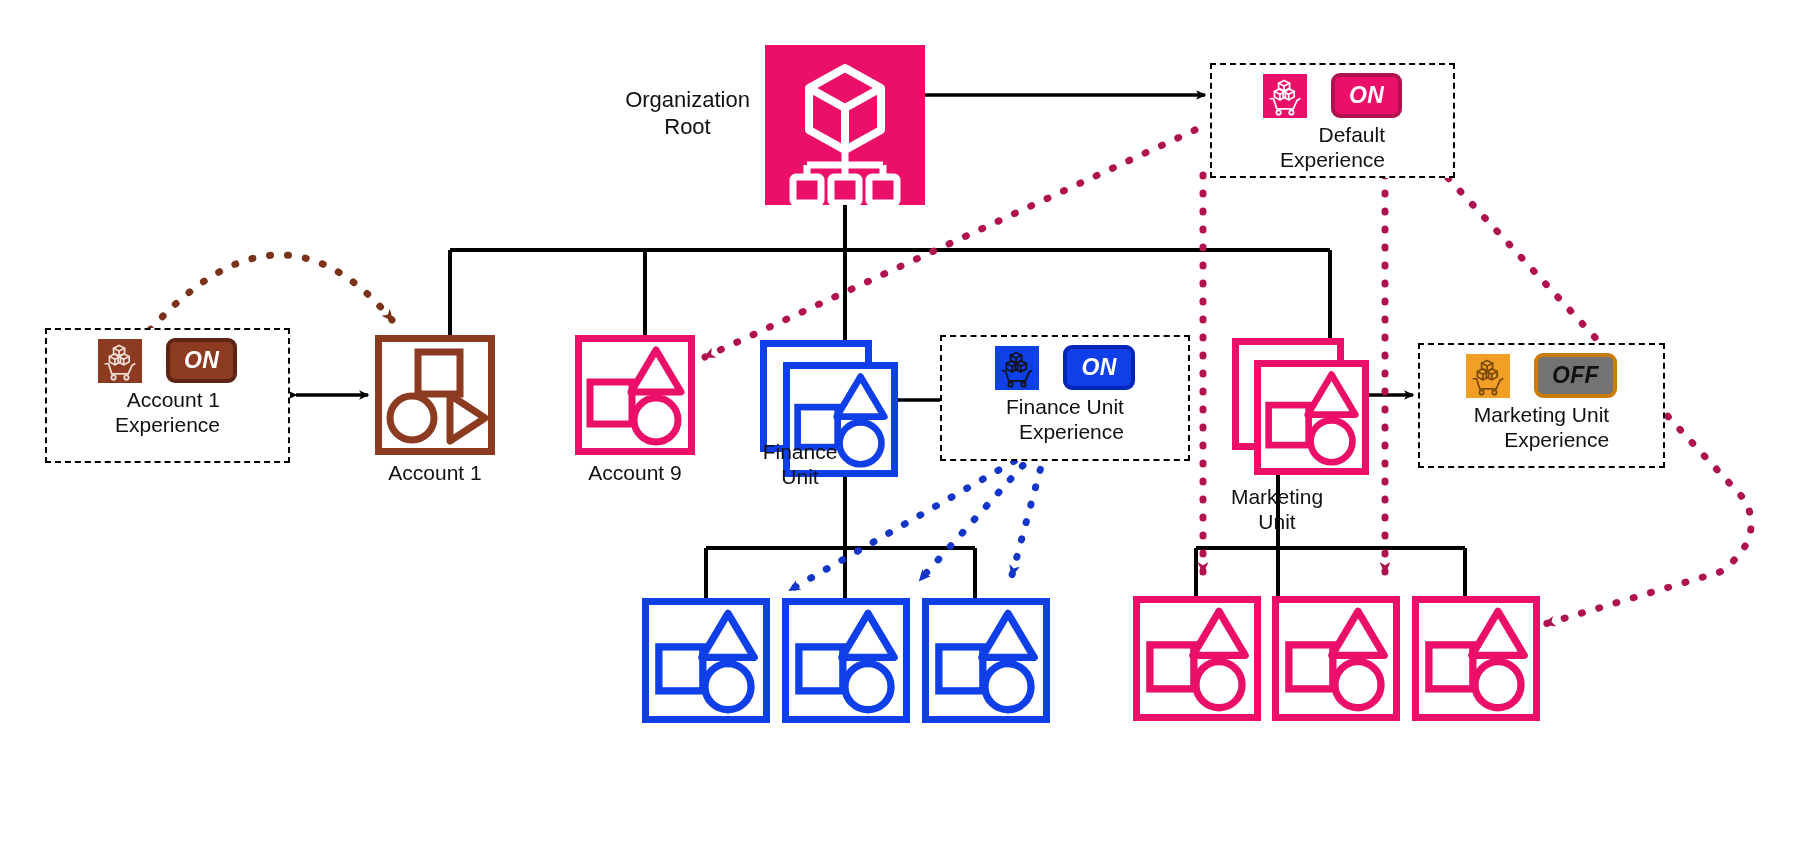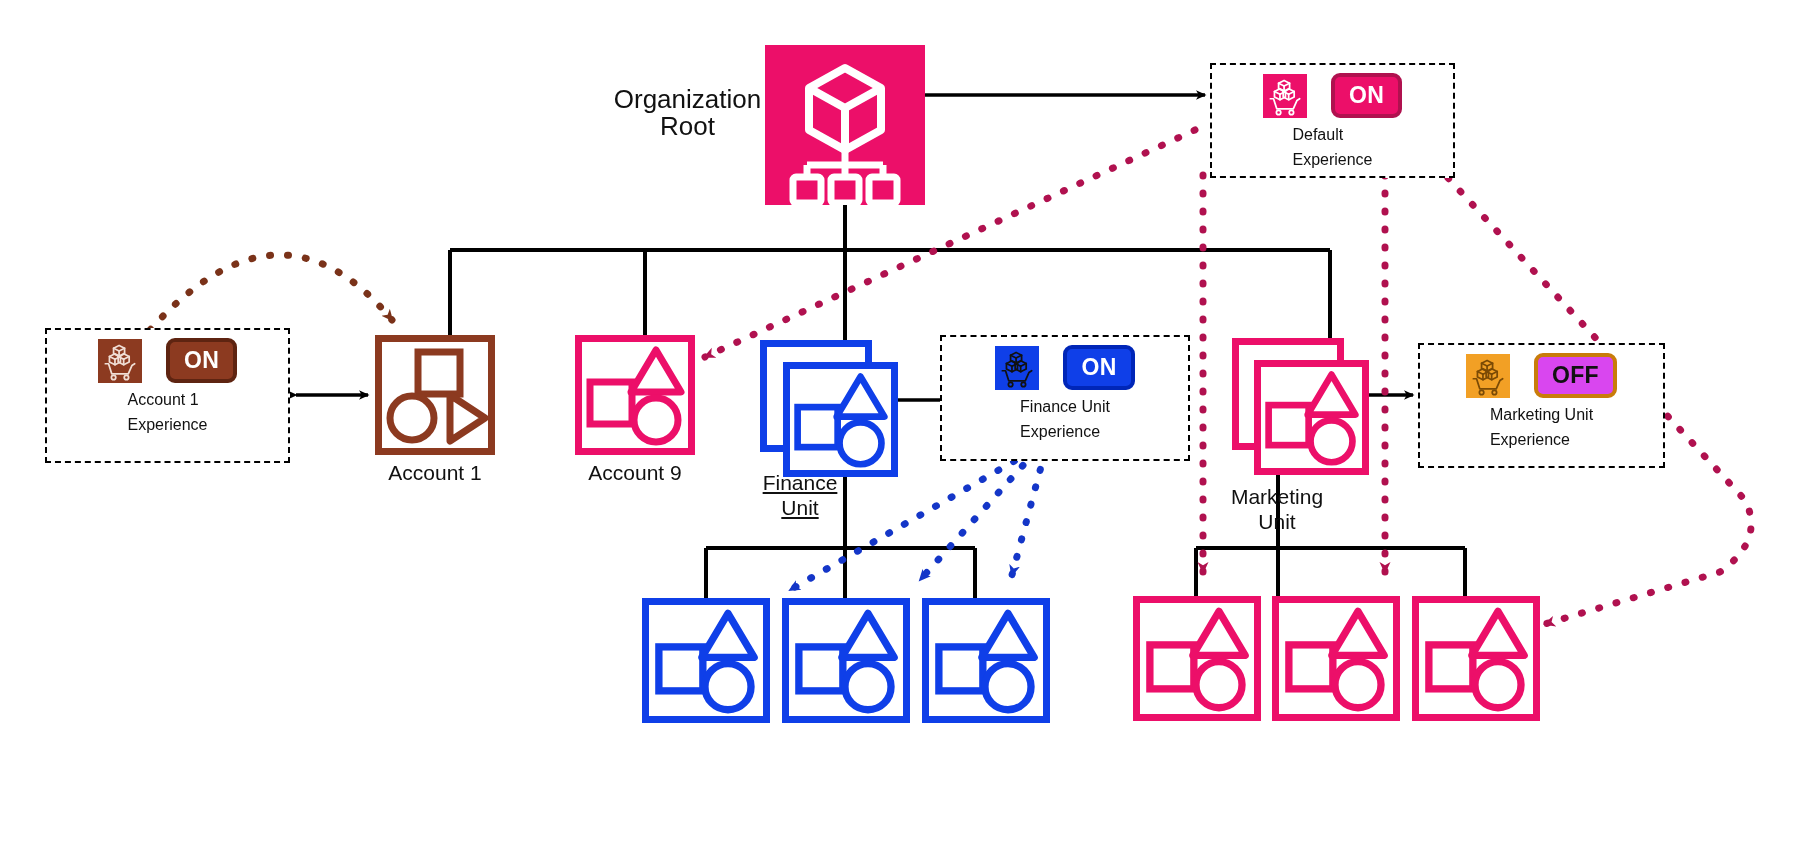--- a/index.html
+++ b/index.html
@@ -53,53 +53,54 @@
     display: flex;
     flex-direction: column;
     align-items: center;
     justify-content: flex-start;
   }
   .exp-row {
     display: flex;
     align-items: center;
     gap: 24px;
     margin-top: 8px;
+    font-style: italic;
   }
   .exp-icon {
     width: 44px;
     height: 44px;
     display: block;
   }
   .pill {
     border-radius: 9px;
     padding: 5px 14px 6px 14px;
     font-size: 23px;
     font-weight: bold;
     line-height: 26px;
     box-sizing: border-box;
     letter-spacing: 0.3px;
   }
   .exp-label {
     margin-top: 4px;
-    text-align: left;
-    font-size: 16px;
+    text-align: right;
+    font-size: 21px;
     line-height: 25px;
     color: #111111;
     white-space: pre-line;
   }
 
   
   .org-root {
     position: absolute;
     box-sizing: border-box;
   }
   .org-root-label {
     position: absolute;
     text-align: center;
-    font-size: 26px;
+    font-size: 22px;
     line-height: 27px;
     color: #111111;
     white-space: pre-line;
   }
 </style>
 </head>
 <body>
 
 <div id="canvas">
 
@@ -277,21 +278,21 @@
           <path d="M12.5,19 L18.5,22 L24.5,19"></path>
             <path d="M18.5,22 L18.5,28"></path>
           <path d="M22,19 L28,16 L34,19 L34,25 L28,28 L22,25 Z"></path>
           <path d="M22,19 L28,22 L34,19"></path>
             <path d="M28,22 L28,28"></path>
           <path d="M8,27 L11.5,27 L15,38 L33,38 L37,29 L40,27"></path>
           <circle cx="17" cy="42" r="2.4"></circle>
           <circle cx="31" cy="42" r="2.4"></circle>
         </g>
       </svg>
-      <div class="pill" style="background:#d946ef; border:4px solid #C97C0A; color:#111111;">OFF</div>
+      <div class="pill" style="background:#737373; border:4px solid #C97C0A; color:#111111;">OFF</div>
     </div>
     <div class="exp-label">Marketing Unit
 Experience</div>
   </div>
 
   <div class="card" style="left:375px; top:335px; width:120px; height:120px; border:7px solid #8C3A20;">
     <svg width="106" height="106" viewBox="0 0 106 106">
       <rect x="36" y="10" width="42" height="42" fill="none" stroke="#8C3A20" stroke-width="7"></rect>
       <circle cx="30" cy="76" r="22" fill="none" stroke="#8C3A20" stroke-width="7"></circle>
       <path d="M68,53 L103,76 L68,99 Z" fill="none" stroke="#8C3A20" stroke-width="7" stroke-linejoin="round"></path>
@@ -309,21 +310,21 @@
   <div class="node-label" style="left:560px; top:460px; width:150px;">Account 9</div>
 
   <div class="card" style="left:760px; top:340px; width:112px; height:112px; border:7px solid #0F3FE8; background:#ffffff;"></div>
   <div class="card" style="left:783px; top:362px; width:115px; height:115px; border:7px solid #0F3FE8; background:#ffffff;">
     <svg width="101" height="101" viewBox="0 0 106 106">
       <rect x="8" y="40" width="42" height="42" fill="none" stroke="#0F3FE8" stroke-width="7"></rect>
       <path d="M74,8 L99,50 L49,50 Z" fill="none" stroke="#0F3FE8" stroke-width="7" stroke-linejoin="round"></path>
       <circle cx="74" cy="78" r="22" fill="none" stroke="#0F3FE8" stroke-width="7"></circle>
     </svg>
   </div>
-  <div class="node-label" style="left:740px; top:470px; width:120px;text-decoration:underline;">Finance
+  <div class="node-label" style="left:740px; top:439px; width:120px;">Finance
 Unit</div>
 
   <div class="card" style="left:1232px; top:338px; width:112px; height:112px; border:7px solid #EC0F69; background:#ffffff;"></div>
   <div class="card" style="left:1254px; top:360px; width:115px; height:115px; border:7px solid #EC0F69; background:#ffffff;">
     <svg width="101" height="101" viewBox="0 0 106 106">
       <rect x="8" y="40" width="42" height="42" fill="none" stroke="#EC0F69" stroke-width="7"></rect>
       <path d="M74,8 L99,50 L49,50 Z" fill="none" stroke="#EC0F69" stroke-width="7" stroke-linejoin="round"></path>
       <circle cx="74" cy="78" r="22" fill="none" stroke="#EC0F69" stroke-width="7"></circle>
     </svg>
   </div>

